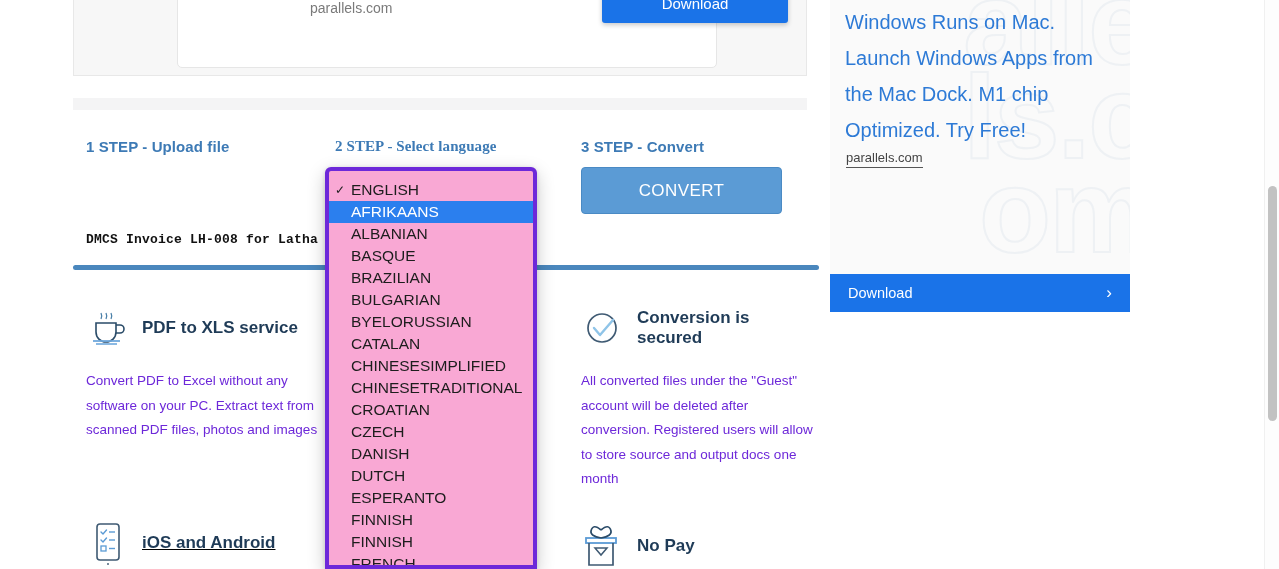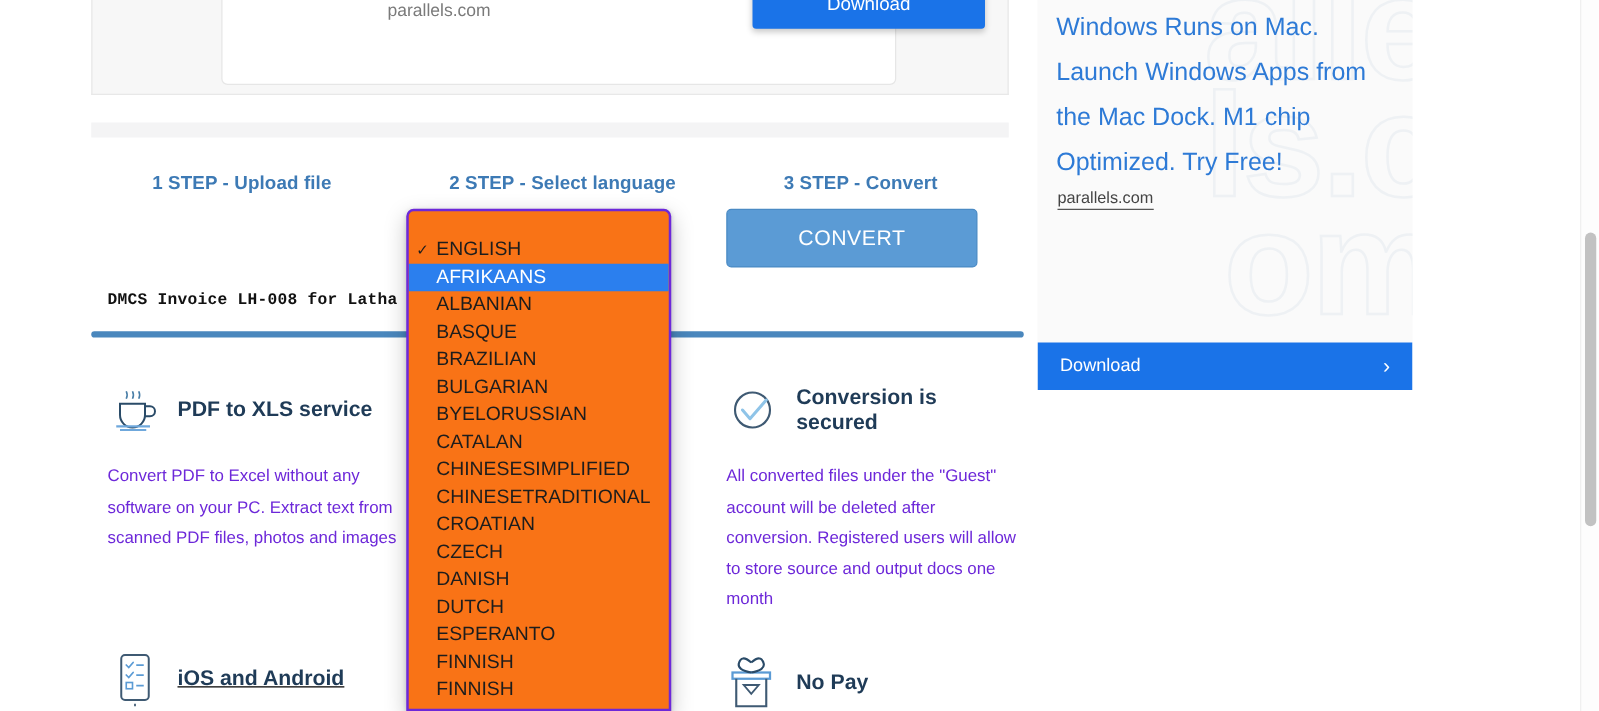--- a/index.html
+++ b/index.html
@@ -72,24 +72,23 @@
     top: 98px;
     width: 734px;
     height: 12px;
     background: #f4f4f5;
   }
 
   
   .step-col {
     position: absolute;
     top: 138px;
-    text-align: center;
   }
   #step-col-1 { left: 86px; width: 215px; }
-  #step-col-2 { left: 335px; width: 230px; }
+  #step-col-2 { left: 335px; width: 230px; font-family: Liberation Serif, serif; }
   #step-col-3 { left: 581px; width: 215px; }
 
   .step-title {
     font-size: 15px;
     font-weight: bold;
     color: #3d7ab5;
     letter-spacing: 0.1px;
     white-space: nowrap;
     margin: 0 0 12px 0;
   }
@@ -246,28 +245,28 @@
   }
   #side-ad-cta .chev { font-size: 17px; }
 
   
   #lang-dropdown {
     position: absolute;
     left: 325px;
     top: 167px;
     width: 212px;
     height: 402px;
-    background: #f97316;
-    border: 2px solid #6d28d9;
+    background: #f9a8d4;
+    border: 4px solid #6d28d9;
     border-top-left-radius: 6px;
     border-top-right-radius: 6px;
     box-shadow: 0 6px 18px rgba(0,0,0,0.22), 0 1px 4px rgba(0,0,0,0.14);
     box-sizing: border-box;
     overflow: hidden;
-    padding-top: 20px;
+    padding-top: 8px;
     z-index: 50;
   }
   .lang-opt {
     height: 22px;
     line-height: 22px;
     font-size: 15.5px;
     color: #1d1d1d;
     padding-left: 22px;
     white-space: nowrap;
     cursor: default;

